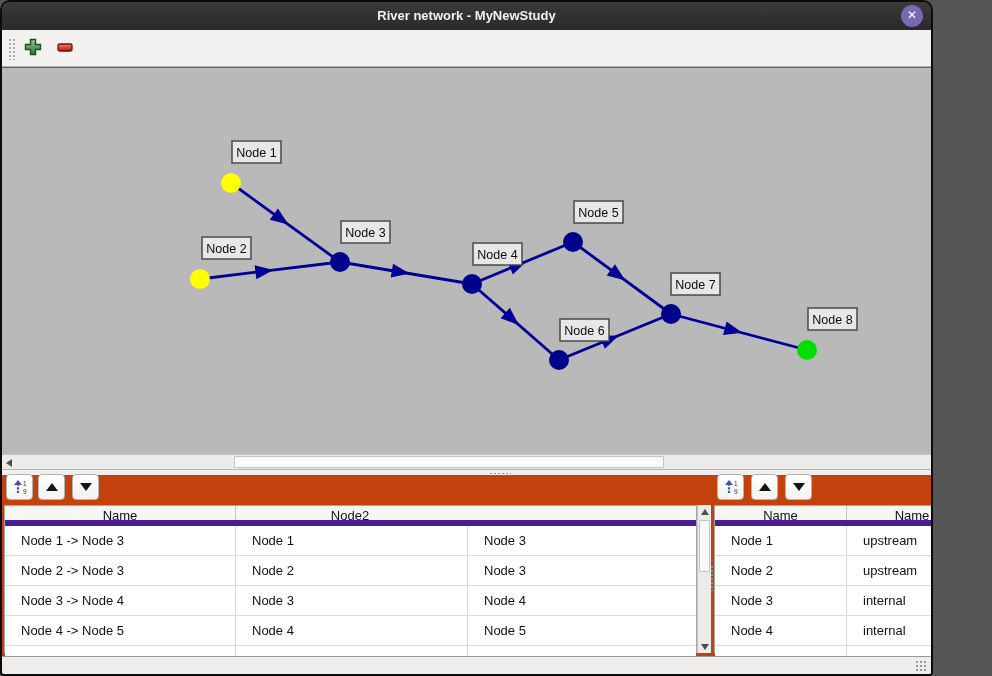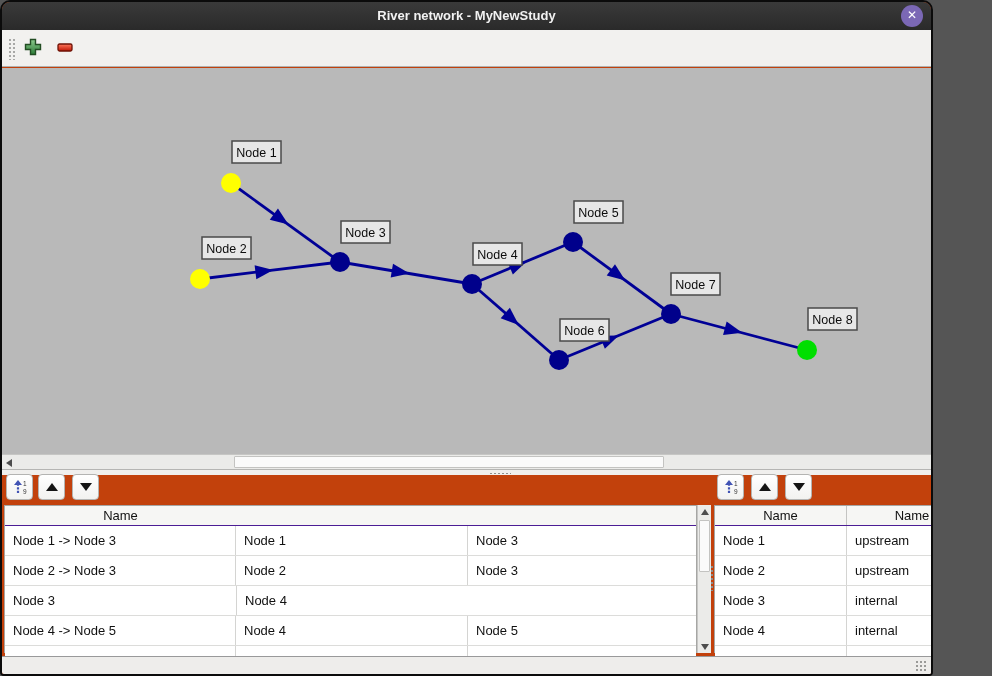--- a/index.html
+++ b/index.html
@@ -40,25 +40,25 @@
     background-image:radial-gradient(#8f8f8d 1px,transparent 1.1px);background-size:4px 3px;cursor:row-resize;}
   .vsplitter-dots{position:absolute;left:708px;top:563px;width:4px;height:26px;
     background-image:radial-gradient(#8f8f8d 1px,transparent 1.1px);background-size:4px 4px;cursor:col-resize;}
   
   .panel-btn{position:absolute;top:472px;width:27px;height:26px;border:1px solid #b4b4b2;border-radius:4px;
     background:linear-gradient(#ffffff,#f2f2f0);display:flex;align-items:center;justify-content:center;cursor:pointer;}
   .panel-btn .btri-up{width:0;height:0;border-left:6px solid transparent;border-right:6px solid transparent;border-bottom:8px solid #141414;}
   .panel-btn .btri-down{width:0;height:0;border-left:6px solid transparent;border-right:6px solid transparent;border-top:8px solid #141414;}
   
   .grid{position:absolute;top:503px;background:#fff;border:1px solid #a6a6a4;}
-  .grid .hrow{display:flex;height:20px;background:#f6f6f4;border-bottom:1px solid #4c1d95;}
+  .grid .hrow{display:flex;height:20px;background:#f6f6f4;border-bottom:6px solid #4c1d95;}
   .grid .hcell{font-size:13px;color:#111;text-align:center;line-height:19px;border-right:1px solid #c4c4c2;overflow:hidden;}
   .grid .hcell:last-child{border-right:none;}
   .grid .row{display:flex;height:30px;border-bottom:1px solid #dcdcda;background:#fff;}
-  .grid .cell{font-size:13px;color:#111;line-height:29px;padding-left:8px;border-right:1px solid #d4d4d2;
+  .grid .cell{font-size:13px;color:#111;line-height:29px;padding-left:16px;border-right:1px solid #d4d4d2;
     overflow:hidden;white-space:nowrap;}
   .grid .cell:last-child{border-right:none;}
   
   .statusbar{position:absolute;left:0;top:654px;width:100%;height:18px;background:#eeedeb;border-top:1px solid #99999a;}
   .resize-grip{position:absolute;right:4px;top:3px;width:12px;height:12px;
     background-image:radial-gradient(#9a9a98 1.1px,transparent 1.2px);background-size:4px 4px;cursor:nwse-resize;}
   svg text{font-family:"Liberation Sans","DejaVu Sans",sans-serif;}
 </style>
 </head>
 <body>
@@ -210,32 +210,34 @@
   <div class="panel-btn" style="left:749px;">
       <div class="btri-up"></div>
     </div>
   <div class="panel-btn" style="left:783px;">
       <div class="btri-down"></div>
     </div>
 
   <div class="grid" id="links-grid" style="left:2px;width:693px;height:148px;">
       <div class="hrow">
         <div class="hcell" style="width: 231px;">Name</div>
+        <div class="hcell" style="width: 228px;">Node2</div>
       </div>
       <div class="row">
         <div class="cell" style="width: 231px;">Node 1 -&gt; Node 3</div>
         <div class="cell" style="width: 232px;">Node 1</div>
         <div class="cell" style="width: 228px;">Node 3</div>
       </div>
       <div class="row">
         <div class="cell" style="width: 231px;">Node 2 -&gt; Node 3</div>
         <div class="cell" style="width: 232px;">Node 2</div>
         <div class="cell" style="width: 228px;">Node 3</div>
       </div>
       <div class="row">
+        <div class="cell" style="width: 231px;">Node 3 -&gt; Node 4</div>
         <div class="cell" style="width: 232px;">Node 3</div>
         <div class="cell" style="width: 228px;">Node 4</div>
       </div>
       <div class="row">
         <div class="cell" style="width: 231px;">Node 4 -&gt; Node 5</div>
         <div class="cell" style="width: 232px;">Node 4</div>
         <div class="cell" style="width: 228px;">Node 5</div>
       </div>
       <div class="row" style="border-bottom: none;">
         <div class="cell" style="width: 231px;"></div>

